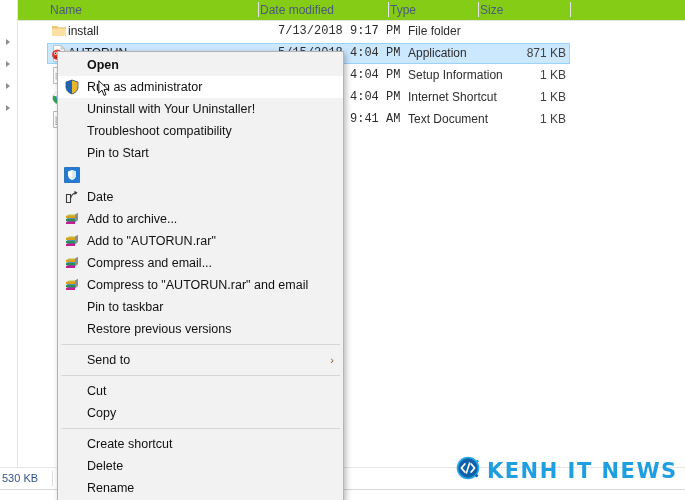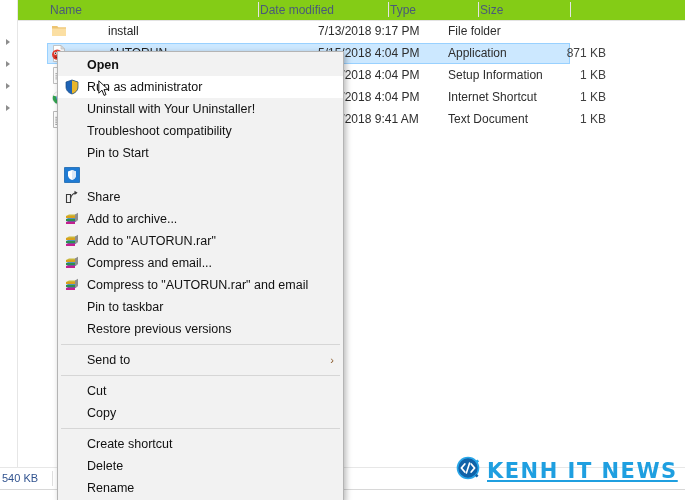--- a/index.html
+++ b/index.html
@@ -86,24 +86,23 @@
     border: 1px solid #99d1ff;
     box-sizing: border-box;
   }
   .cell {
     position: absolute;
     top: 3px;
     font-size: 12px;
     color: #202020;
     white-space: nowrap;
     font-family: "Liberation Sans", sans-serif;
-    margin-left: 40px;
   }
   .cell.name { left: 50px; color:#1d1d1d; }
-  .cell.date { left: 260px; color:#2d2d2d; }
+  .cell.date { left: 260px; color:#2d2d2d;font-family:Liberation Mono, monospace; }
   .cell.type { left: 390px; color:#2d2d2d; }
   .cell.size { left: 480px; width: 68px; text-align: right; color:#404040; }
 
   .ficon {
     position: absolute;
     left: 33px; top: 2px;
     width: 16px; height: 17px;
   }
 
   
@@ -193,21 +192,20 @@
     display: flex;
     align-items: center;
     gap: 4px;
   }
   #wm-text {
     font-family: "DejaVu Sans", sans-serif;
     font-size: 21px;
     font-weight: bold;
     letter-spacing: 1.5px;
     color: #1f9fe0;
-    text-decoration: underline;
   }
 </style>
 </head>
 <body>
 
 <div id="explorer">
 
   <div id="nav-pane">
     <div class="nav-chevron" style="top:38px">
       <svg width="8" height="8" viewBox="0 0 8 8">
@@ -330,21 +328,21 @@
         </svg>
       </div>
       <div class="cell name">readme</div>
       <div class="cell date">5/15/2018 9:41 AM</div>
       <div class="cell type">Text Document</div>
       <div class="cell size">1 KB</div>
     </div>
   </div>
 
   <div id="status-bar">
-    <div id="status-text">540 KB</div>
+    <div id="status-text">530 KB</div>
     <div id="status-sep"></div>
   </div>
   <div id="bottom-strip"></div>
 </div>
 
 <div id="context-menu">
 
   <div class="menu-item bold">
     <span>Open</span>
   </div>
@@ -383,21 +381,21 @@
   </div>
 
   <div class="menu-item">
     <span class="mi-icon">
       <svg width="16" height="16" viewBox="0 0 16 16">
         <path d="M2.5 5.5 h4 v8 h-4 Z" fill="none" stroke="#3b3b3b" stroke-width="1.1"></path>
         <path d="M6.5 9.5 C7.5 5.5 10 4 12.5 3.8" fill="none" stroke="#3b3b3b" stroke-width="1.1"></path>
         <path d="M10.5 1.8 L13.6 3.8 L10.5 5.9 Z" fill="#3b3b3b"></path>
       </svg>
     </span>
-    <span>Share</span>
+    <span>Date</span>
   </div>
 
   <div class="menu-item">
     <span class="mi-icon">
       <svg width="16" height="16" viewBox="0 0 16 16">
         <path d="M2 11 l3-1.6 h9 l-3 1.6 Z" fill="#7b4f9e"></path>
         <path d="M2 11 h9 v2 H2 Z" fill="#c31f8f"></path>
         <path d="M2 8 l3-1.6 h9 l-3 1.6 Z" fill="#4f8fc0"></path>
         <path d="M2 8 h9 v2 H2 Z" fill="#2e8f4f"></path>
         <path d="M2 5 l3-1.6 h9 l-3 1.6 Z" fill="#c8b73a"></path>

